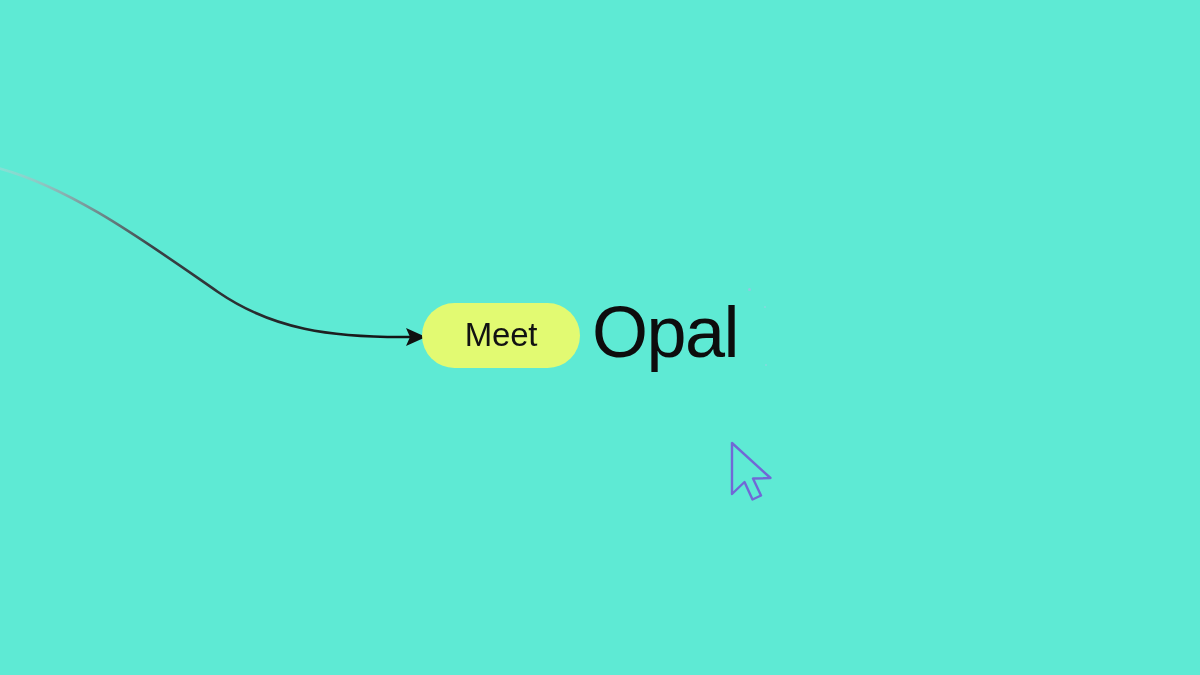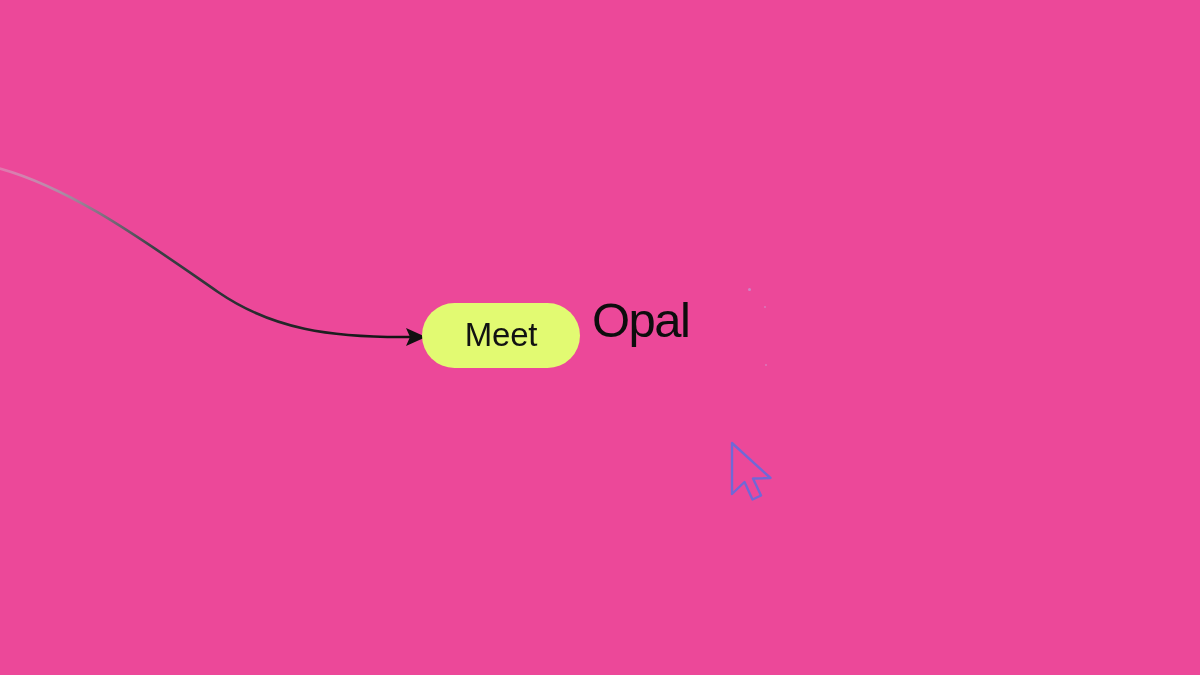--- a/index.html
+++ b/index.html
@@ -53,21 +53,21 @@
     line-height: 1;
     margin-top: -2px;
   }
 
   
   #opal-wordmark {
     position: absolute;
     left: 592px;
     top: 296px;
     font-family: "Liberation Sans", sans-serif;
-    font-size: 49px;
+    font-size: 72px;
     font-weight: 400;
     color: #0d0d0d;
     letter-spacing: -1.5px;
     line-height: 1;
     white-space: nowrap;
   }
 
   
   #cursor {
     position: absolute;
@@ -84,21 +84,21 @@
     border-radius: 50%;
     pointer-events: none;
   }
   #speck-a { left: 748px; top: 288px; width: 3px; height: 3px; background: #b9b2ea; opacity: .55; }
   #speck-b { left: 764px; top: 306px; width: 2px; height: 2px; background: #c3bdee; opacity: .40; }
   #speck-c { left: 765px; top: 364px; width: 2px; height: 2px; background: #c3bdee; opacity: .40; }
 </style>
 </head>
 <body>
 
-<div id="stage" style="background: #ec4899; text-decoration: underline;">
+<div id="stage" style="background: #5eead4; text-decoration: underline;">
 
   <svg id="arrow-layer" viewBox="0 0 1200 675" xmlns="http://www.w3.org/2000/svg">
     <defs>
       <linearGradient id="arrowFade" gradientUnits="userSpaceOnUse" x1="0" y1="170" x2="420" y2="337">
         <stop offset="0" stop-color="#c9cfd4" stop-opacity="0.35"></stop>
         <stop offset="0.14" stop-color="#9aa3aa" stop-opacity="0.75"></stop>
         <stop offset="0.38" stop-color="#3a4145" stop-opacity="1"></stop>
         <stop offset="1" stop-color="#101010" stop-opacity="1"></stop>
       </linearGradient>
     </defs>

